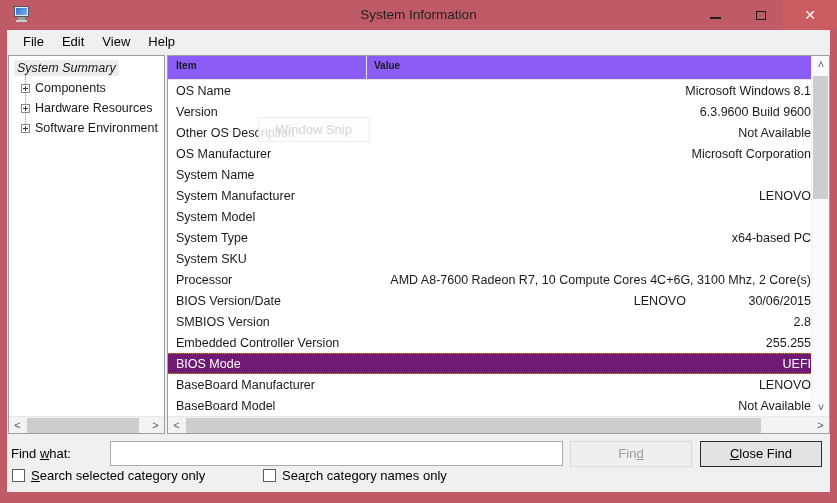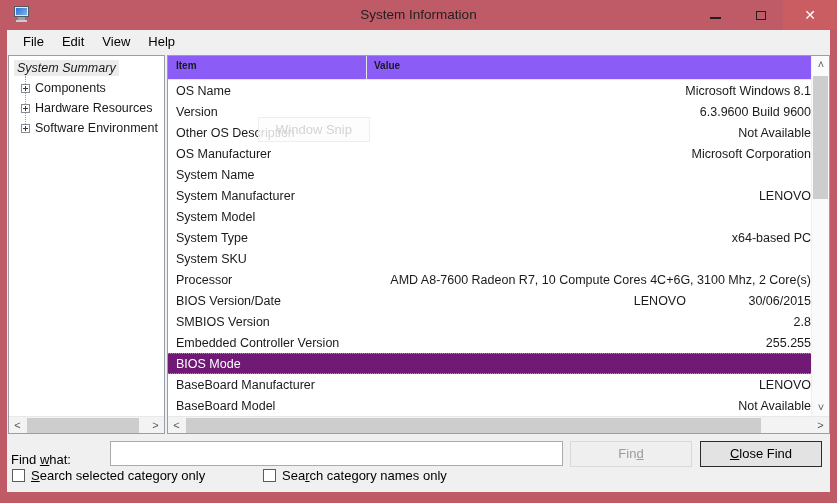--- a/index.html
+++ b/index.html
@@ -61,21 +61,21 @@
   .vscroll .thumb { position:absolute; left:1px; width:15px; top:20px; height:123px; background:#cdcdcd; }
   .hscroll { position:absolute; left:0; right:0; bottom:0; height:17px; background:#f3f3f3; border-top:1px solid #e8e8e8; }
   .hscroll .arrow { position:absolute; top:0; width:17px; height:17px; color:#5a5a5a; font-size:11px; text-align:center; line-height:16px; }
   .hscroll .arrow.left { left:0; } .hscroll .arrow.right { right:0; }
   .hscroll .thumb { position:absolute; top:1px; height:15px; background:#cdcdcd; }
   .left-pane .hscroll .thumb { left:18px; width:112px; }
   .right-pane .hscroll .thumb { left:18px; width:575px; }
 
   
   .findbar { position:absolute; left:0; right:0; top:408px; height:30px; }
-  .find-label { position:absolute; left:4px; top:14px; font-size:13px; color:#000; }
+  .find-label { position:absolute; left:4px; top:8px; font-size:13px; color:#000; }
   .find-input { position:absolute; left:103px; top:3px; width:453px; height:25px; border:1px solid #ababab; background:#fff; font-size:13px; padding:0 5px; font-family:inherit; }
   .btn { position:absolute; top:3px; width:122px; height:26px; font-size:13px; font-family:inherit; text-align:center; line-height:24px; }
   .btn-find { left:563px; background:#efefef; border:1px solid #d9d9d9; color:#9b9b9b; }
   .btn-close-find { left:693px; background:#e3e3e3; border:1px solid #2b2b2b; color:#000; }
 
   
   .checkrow { position:absolute; left:0; right:0; top:438px; height:20px; font-size:13px; color:#000; }
   .check-group { position:absolute; top:0; display:flex; align-items:center; }
   .cg1 { left:5px; } .cg2 { left:256px; }
   .checkbox { width:13px; height:13px; border:1px solid #5c5c5c; background:#fff; margin-right:6px; flex:0 0 auto; }
@@ -196,20 +196,21 @@
           <div class="row" data-interactable="true">
             <div class="cell-item" data-interactable="false">SMBIOS Version</div>
             <div class="cell-value" data-interactable="false">2.8</div>
           </div>
           <div class="row" data-interactable="true">
             <div class="cell-item" data-interactable="false">Embedded Controller Version</div>
             <div class="cell-value" data-interactable="false">255.255</div>
           </div>
           <div class="row selected" data-interactable="true" style="background: #701a75;">
             <div class="cell-item" data-interactable="false">BIOS Mode</div>
+            <div class="cell-value" data-interactable="false">UEFI</div>
           </div>
           <div class="row" data-interactable="true">
             <div class="cell-item" data-interactable="false">BaseBoard Manufacturer</div>
             <div class="cell-value" data-interactable="false">LENOVO</div>
           </div>
           <div class="row" data-interactable="true">
             <div class="cell-item" data-interactable="false">BaseBoard Model</div>
             <div class="cell-value" data-interactable="false">Not Available</div>
           </div>
         </div>

